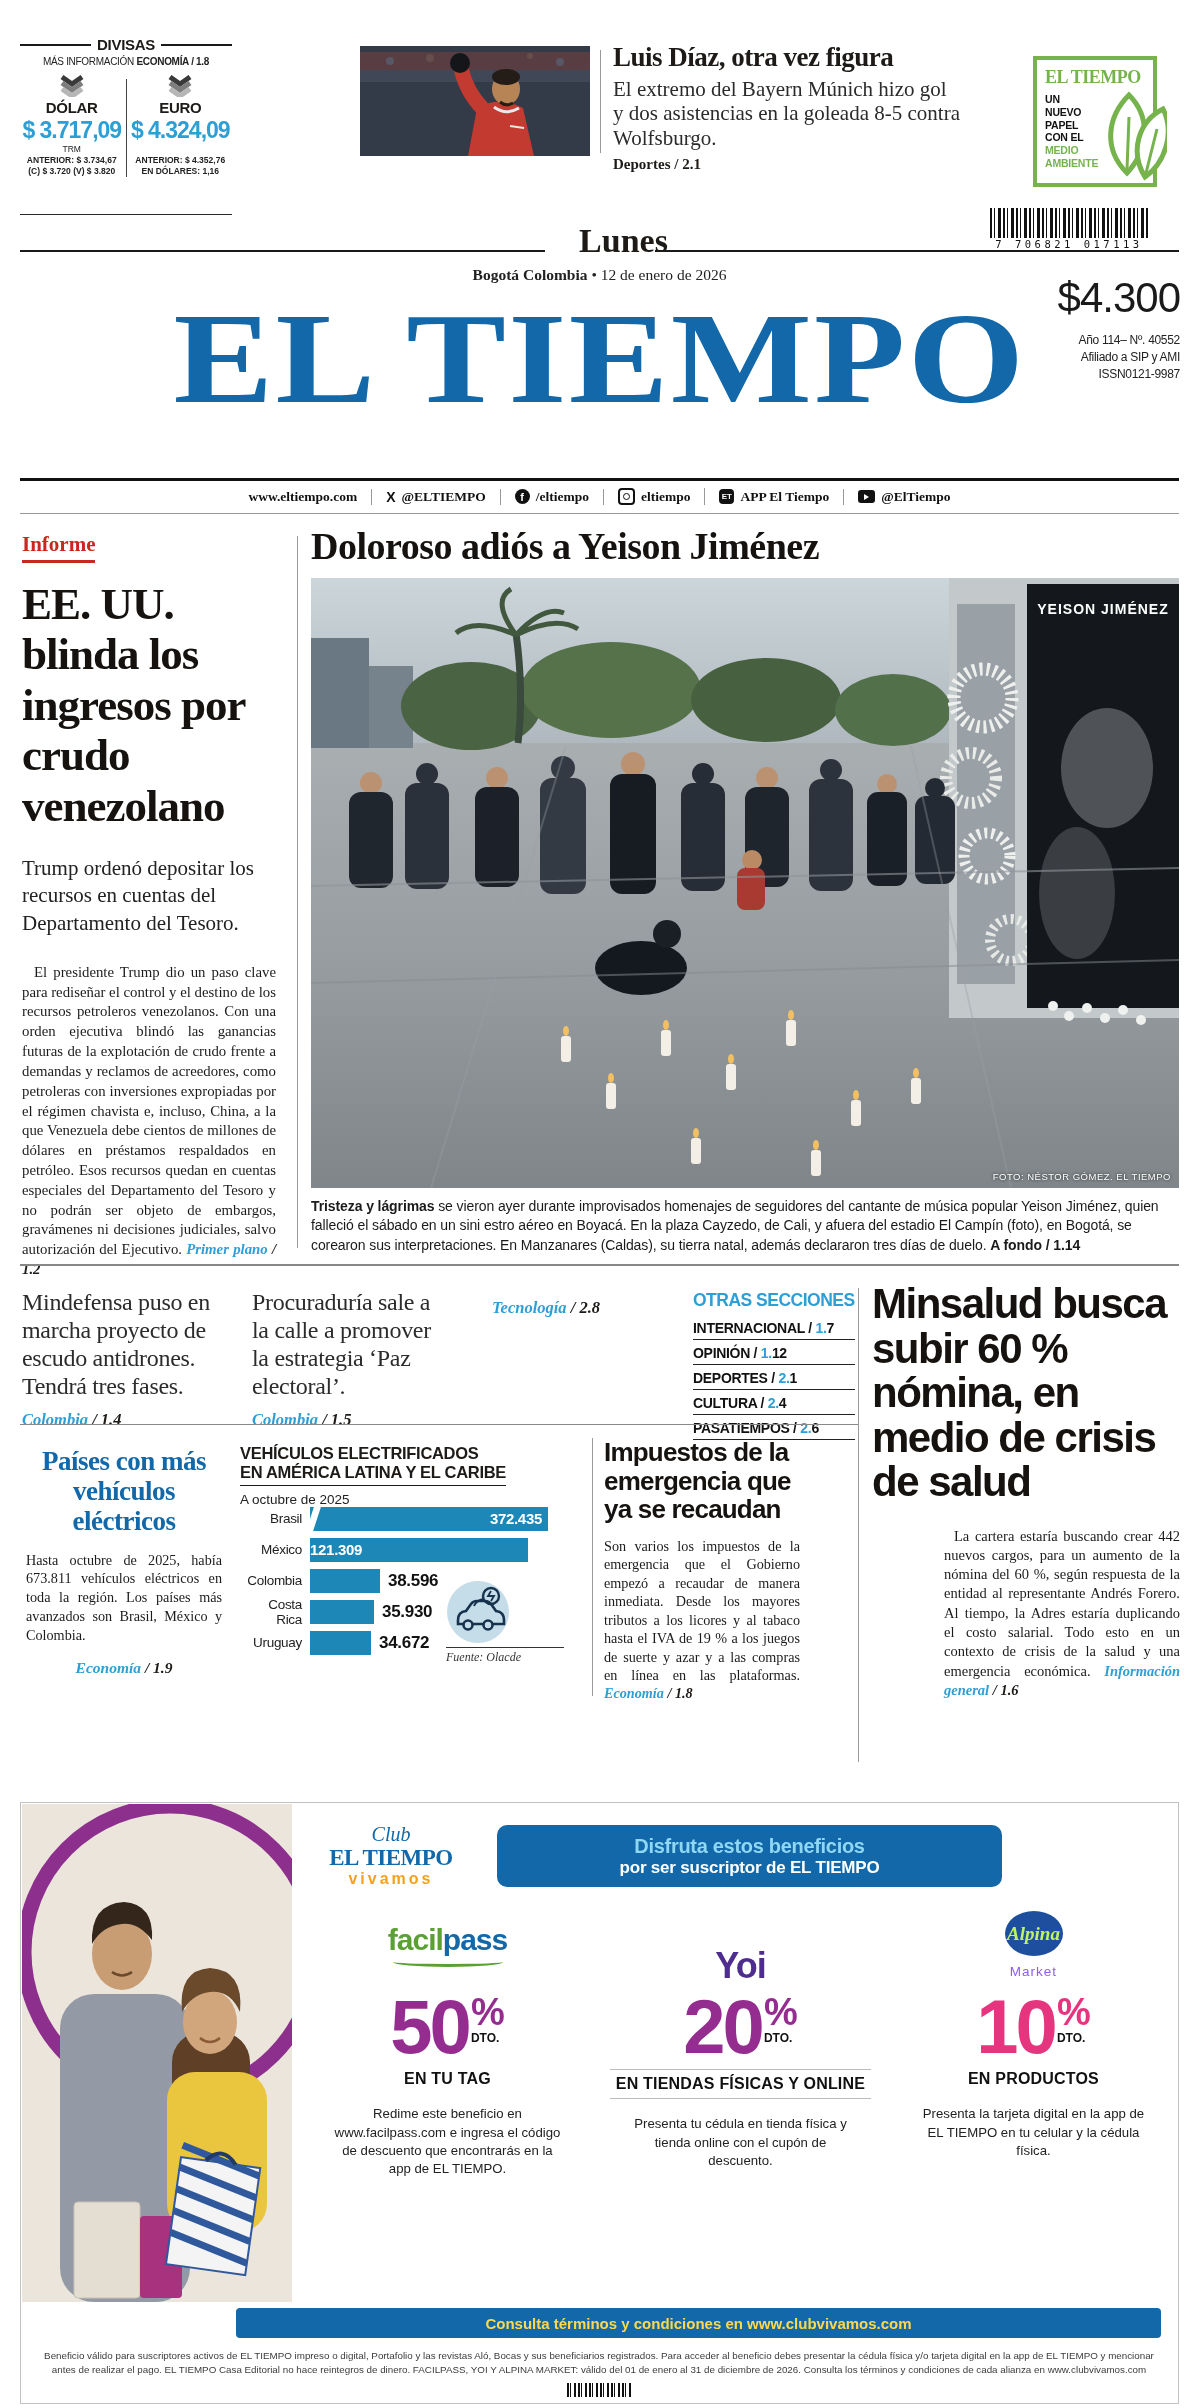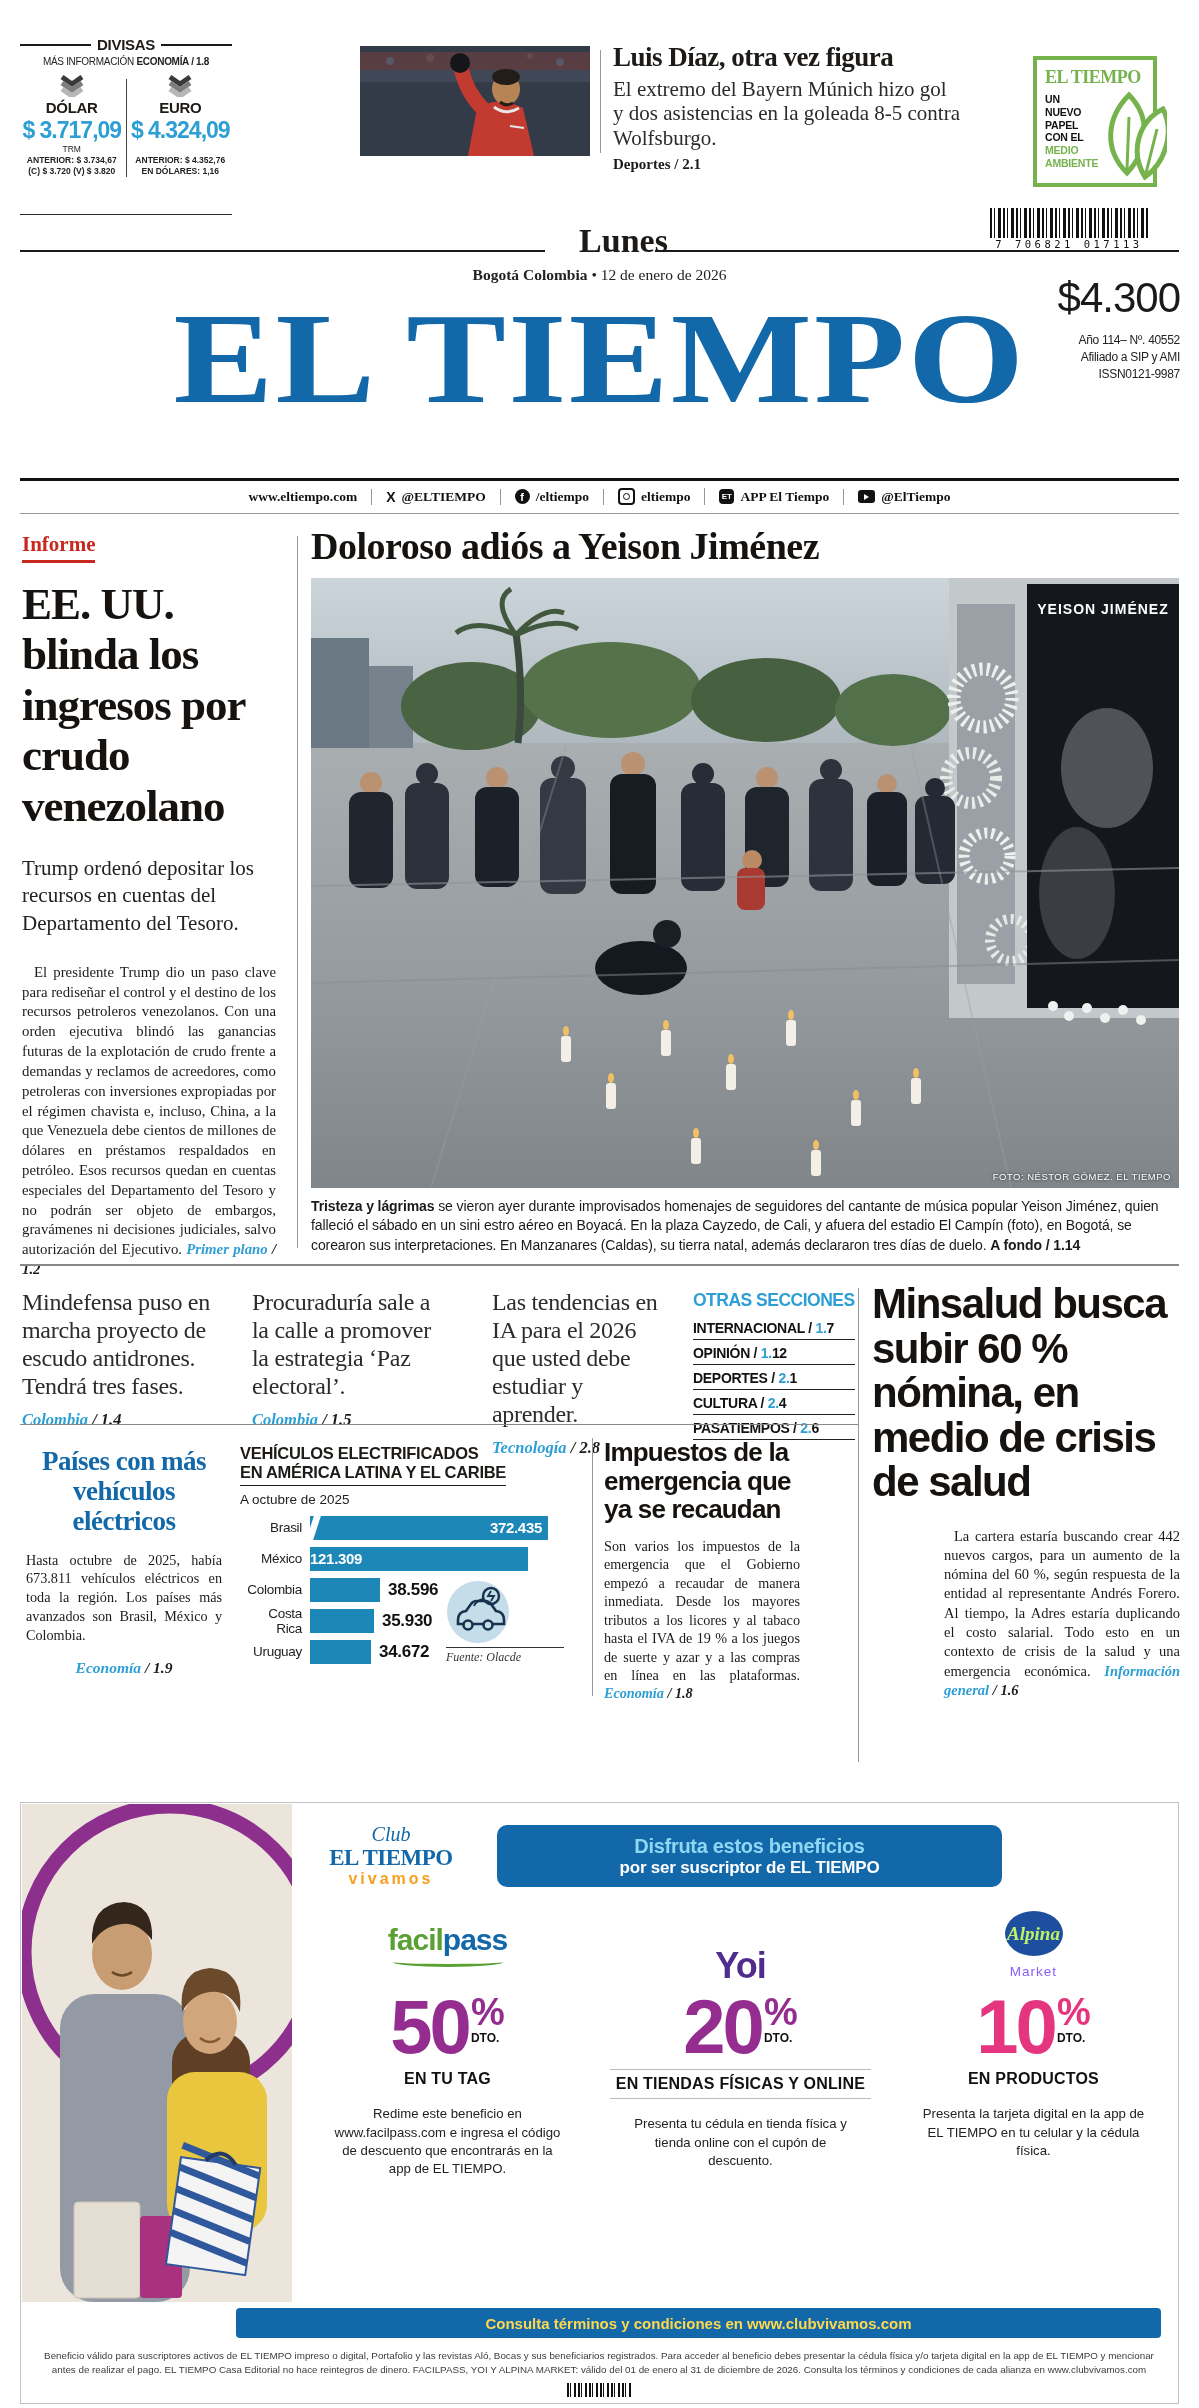--- a/index.html
+++ b/index.html
@@ -117,21 +117,21 @@
   
   .ev{left:26px;top:1446px;width:196px;}
   .ev-head{color:#1268a8;font-weight:bold;font-size:27px;line-height:1.12;text-align:center;letter-spacing:-0.5px;margin:0;}
   .ev-body{font-size:14.2px;line-height:1.32;text-align:justify;margin-top:14px;color:#1b1b1b;}
   .ev .slink{display:block;text-align:center;margin-top:10px;font-size:15.5px;}
 
   .chart{left:240px;top:1444px;width:348px;height:250px;}
   .ch-title{display:inline-block;font-family:"Liberation Sans",sans-serif;font-weight:bold;font-size:16.5px;
             line-height:1.15;letter-spacing:-0.3px;border-bottom:1.5px solid #1a1a1a;padding-bottom:3px;}
   .ch-sub{font-family:"Liberation Sans",sans-serif;font-size:13.5px;margin-top:6px;color:#222;}
-  .ch-bars{margin-top:9px;}
+  .ch-bars{margin-top:0;}
   .ch-row{display:flex;align-items:center;height:24px;margin-bottom:7px;}
   .ch-label{width:62px;text-align:right;padding-right:8px;font-family:"Liberation Sans",sans-serif;
             font-size:13.5px;letter-spacing:-0.3px;color:#222;flex:none;}
   .ch-bar{height:24px;background:#1d87b8;display:flex;align-items:center;justify-content:space-between;flex:none;}
   .ch-val-in{color:#fff;font-family:"Liberation Sans",sans-serif;font-weight:bold;font-size:15px;padding-right:6px;letter-spacing:-0.3px;}
   .axis-break{width:7px;height:30px;background:#fff;transform:skewX(-18deg);margin-right:7px;flex:none;}
   .ch-val-out{font-family:"Liberation Sans",sans-serif;font-weight:bold;font-size:17px;padding-left:8px;letter-spacing:-0.3px;color:#111;}
   .car-badge{position:absolute;left:206px;top:136px;}
   .ch-src{position:absolute;left:206px;top:203px;width:118px;border-top:1.2px solid #333;padding-top:2px;
           font-style:italic;font-size:12px;color:#333;font-family:"Liberation Serif",serif;}
@@ -430,21 +430,20 @@
 
   <div class="abs brief b1">
     <p>Mindefensa puso en marcha proyecto de escudo antidrones. Tendrá tres fases.</p>
     <span class="slink"><em>Colombia</em> <b>/ 1.4</b></span>
   </div>
   <div class="abs brief b2">
     <p>Procuraduría sale a la calle a promover la estrategia ‘Paz electoral’.</p>
     <span class="slink"><em>Colombia</em> <b>/ 1.5</b></span>
   </div>
   <div class="abs brief b3">
-    <p>Las tendencias en IA para el 2026 que usted debe estudiar y aprender.</p>
     <span class="slink"><em>Tecnología</em> <b>/ 2.8</b></span>
   </div>
 
   <div class="abs sections">
     <div class="sec-title">OTRAS SECCIONES</div>
     <div class="sec-row"><span>INTERNACIONAL / </span><span class="sec-vol">1.</span><span>7</span></div>
     <div class="sec-row"><span>OPINIÓN / </span><span class="sec-vol">1.</span><span>12</span></div>
     <div class="sec-row"><span>DEPORTES / </span><span class="sec-vol">2.</span><span>1</span></div>
     <div class="sec-row"><span>CULTURA / </span><span class="sec-vol">2.</span><span>4</span></div>
     <div class="sec-row"><span>PASATIEMPOS / </span><span class="sec-vol">2.</span><span>6</span></div>

